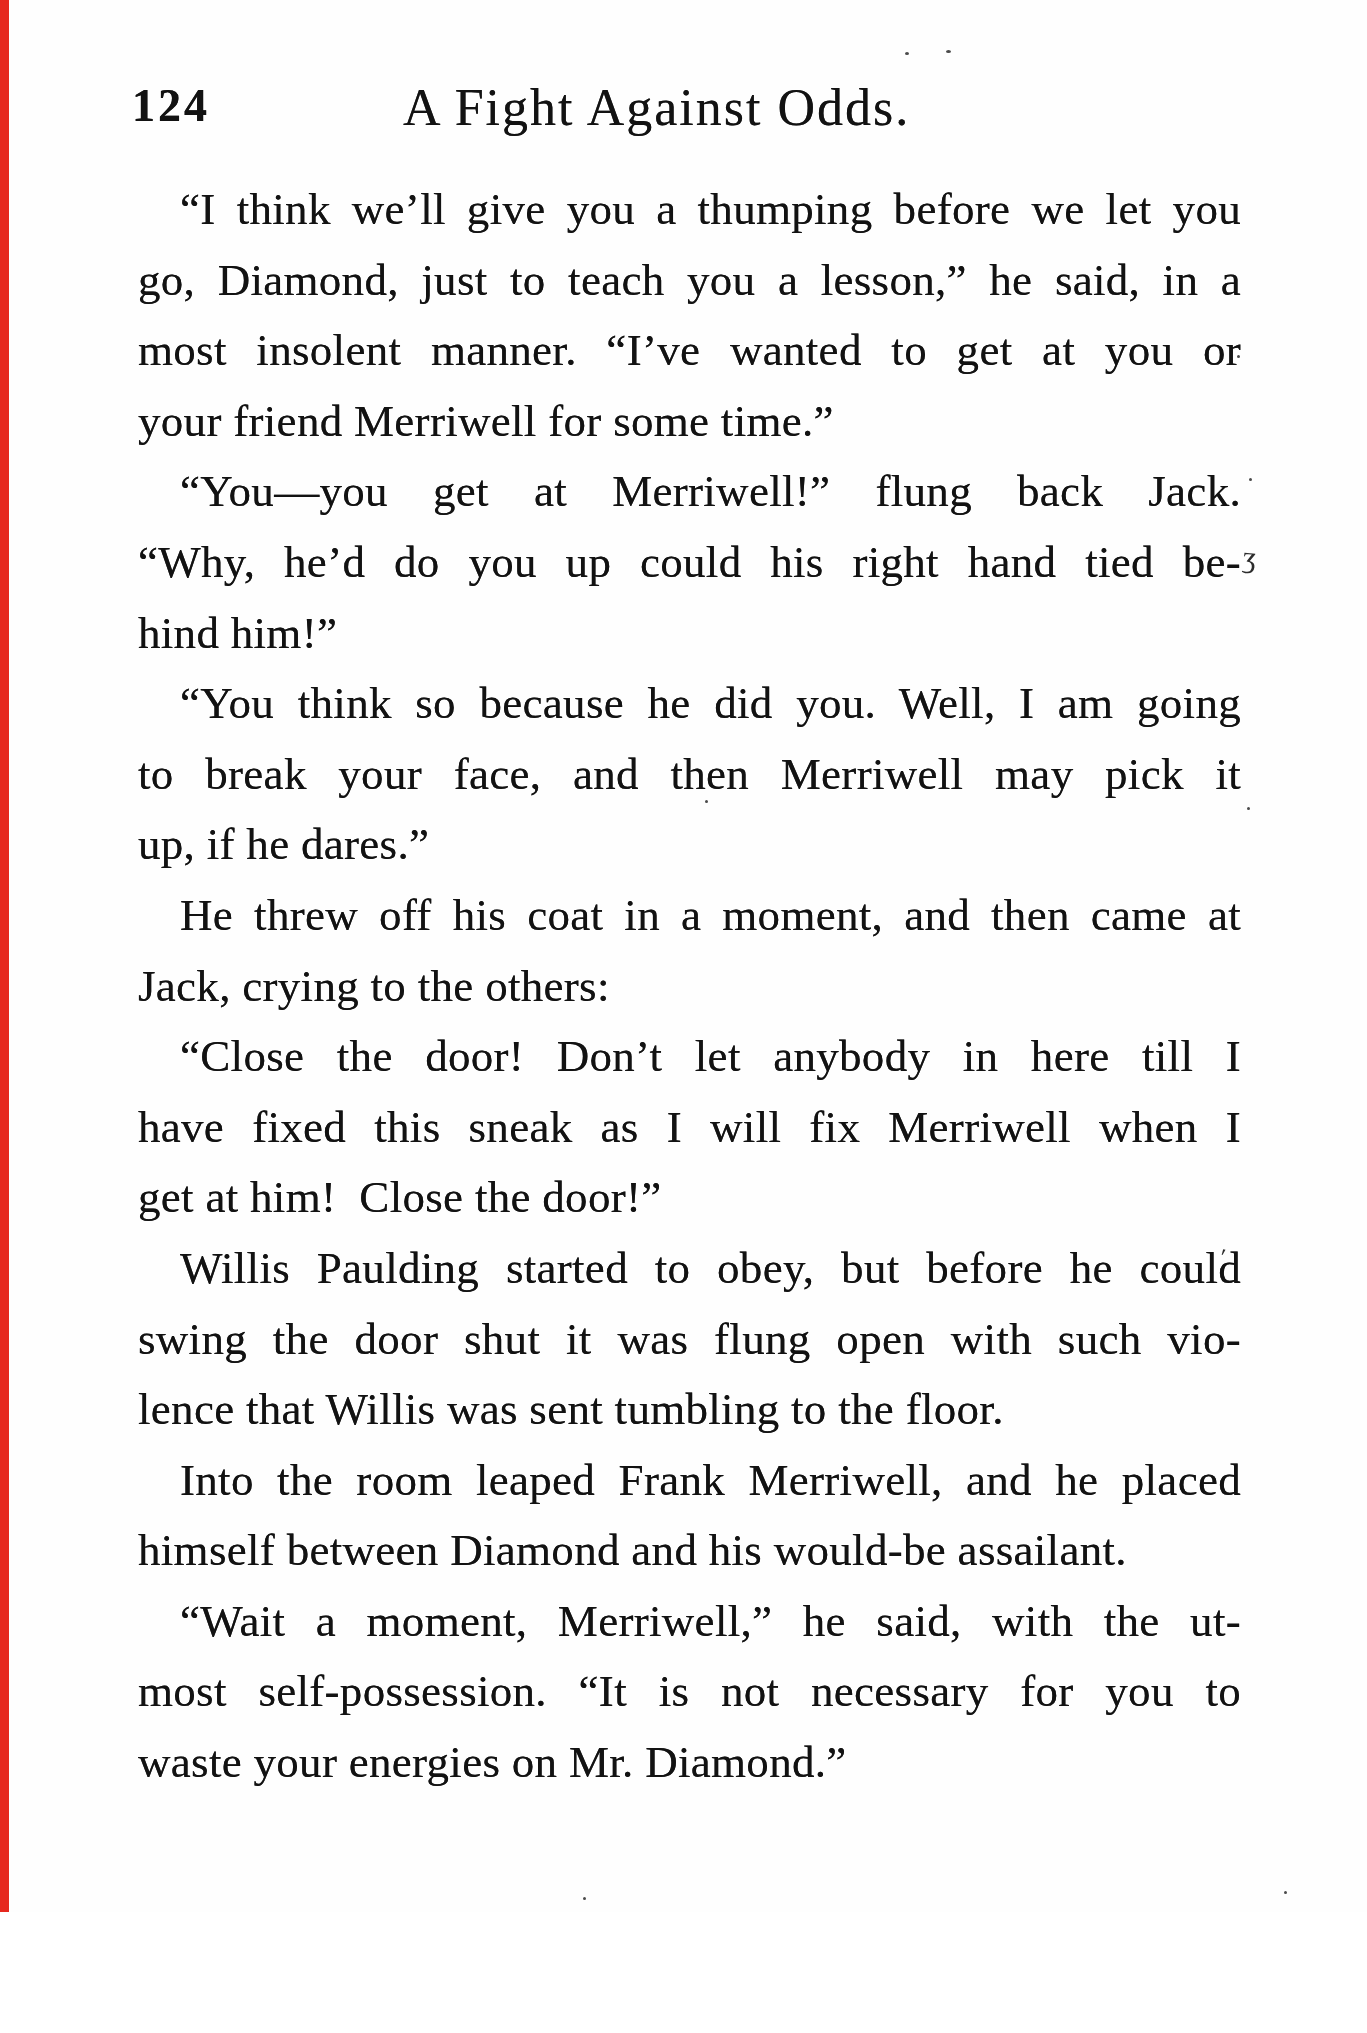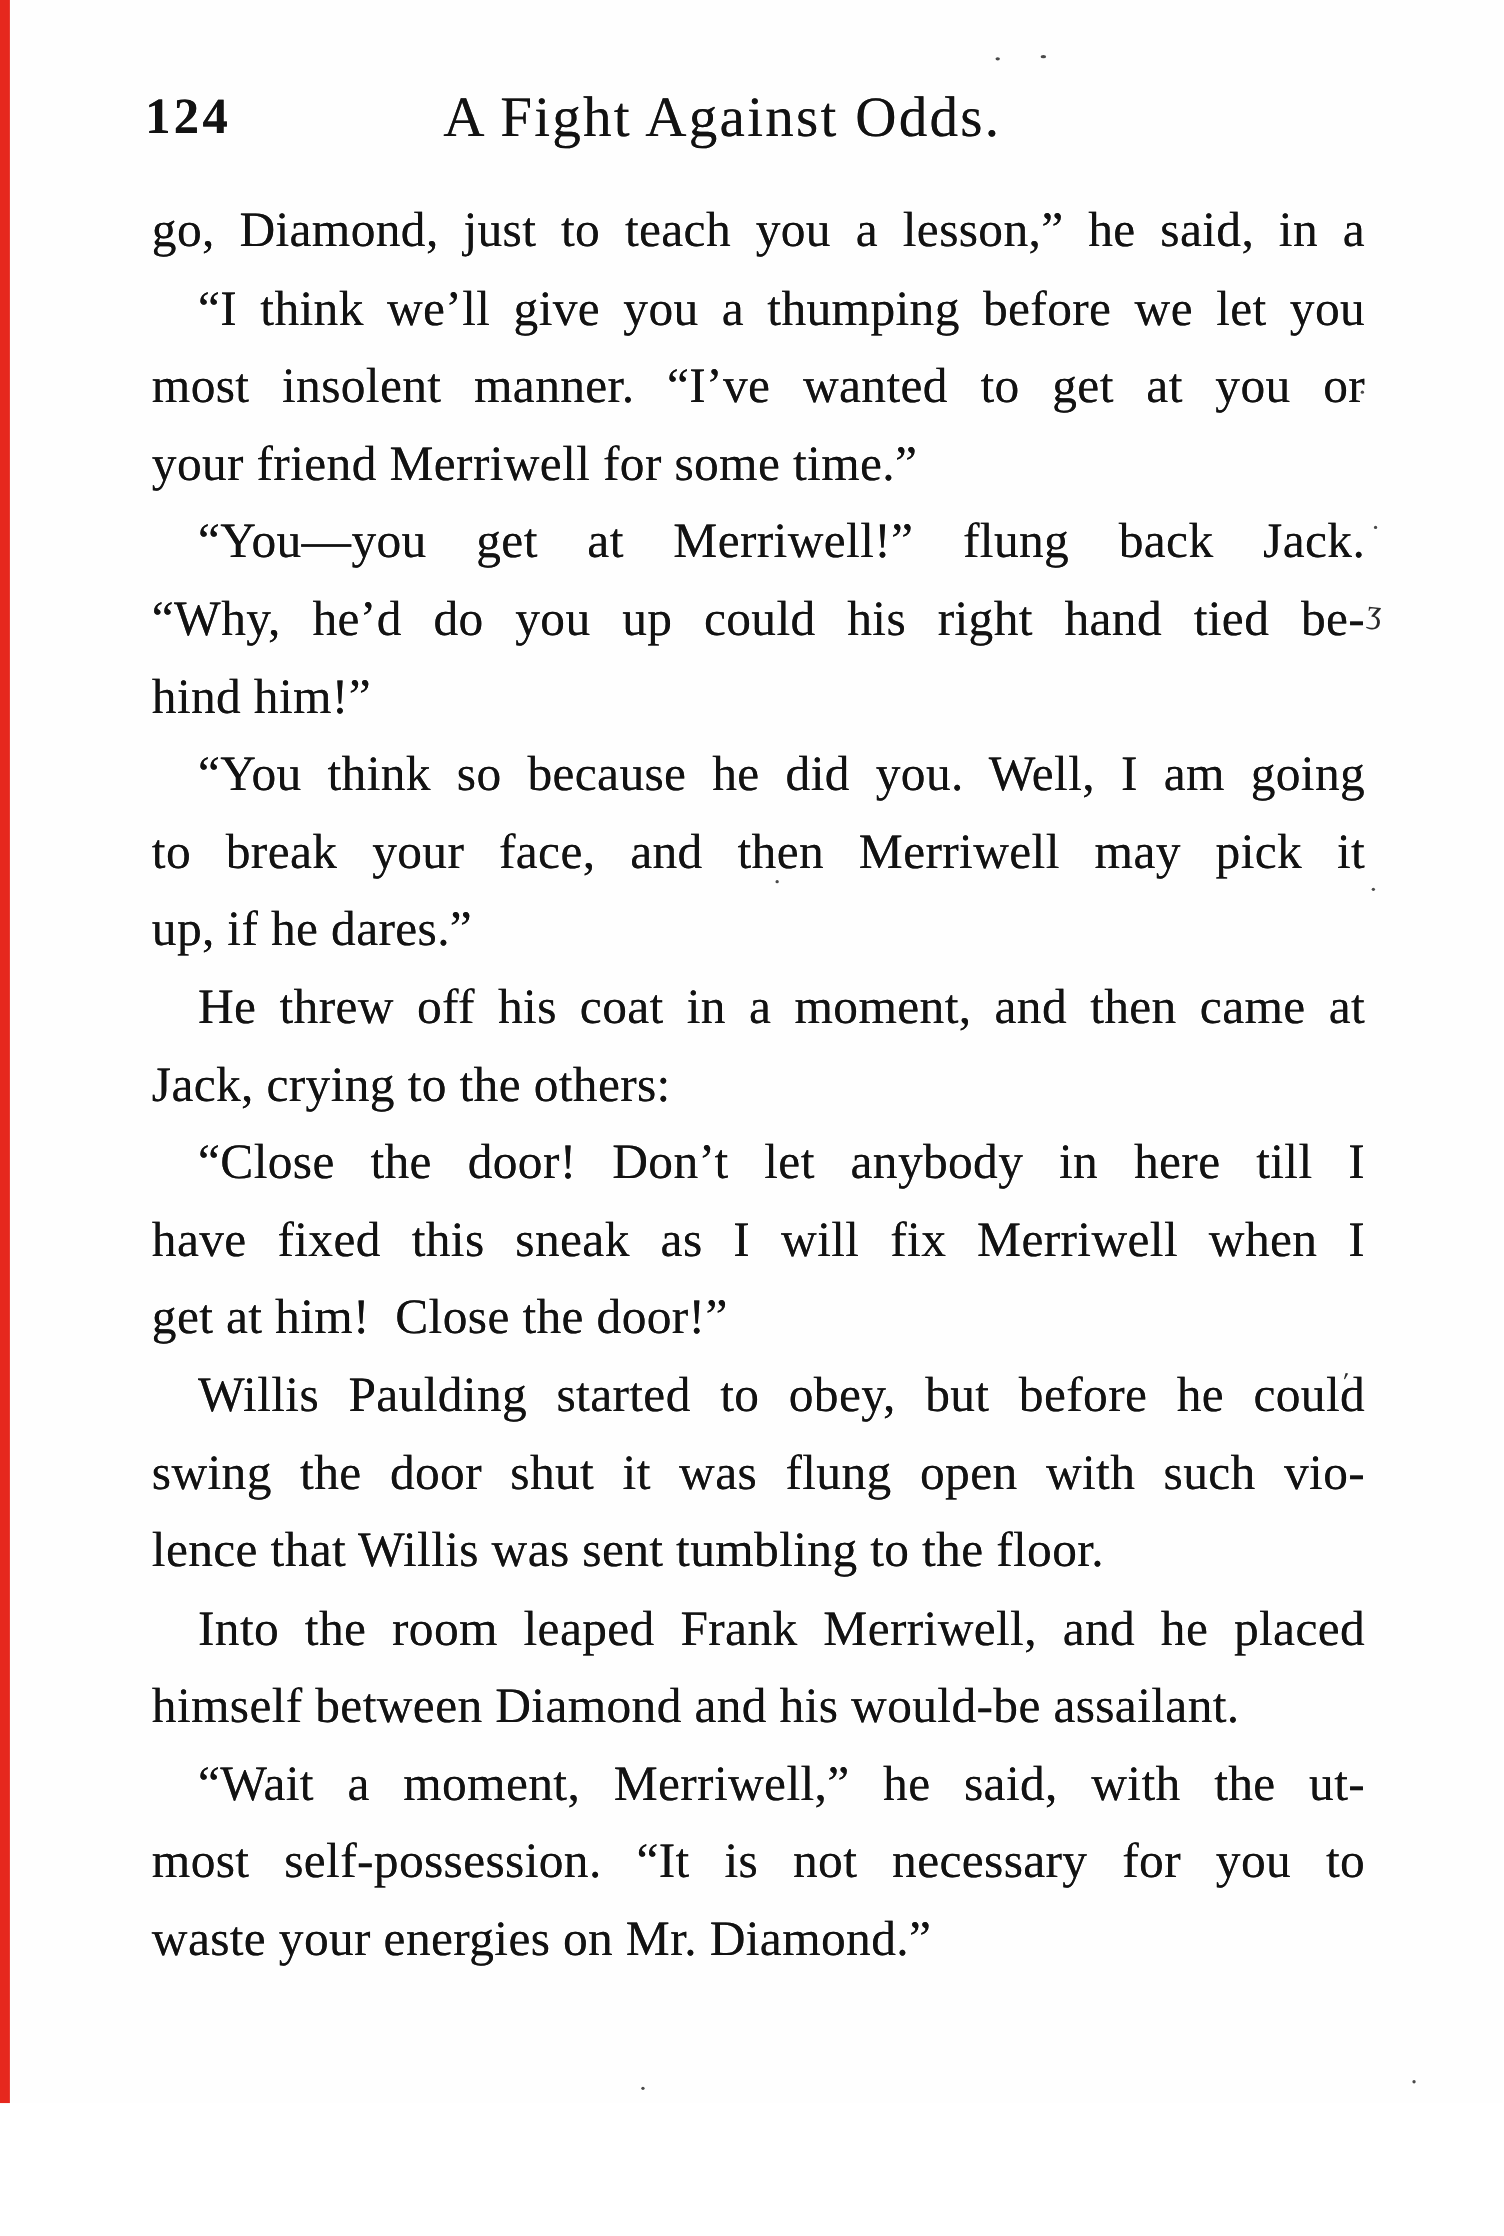--- a/index.html
+++ b/index.html
@@ -53,22 +53,22 @@
 </head>
 <body>
 
 <div id="page">
   <div id="edge"></div>
 
   <div id="pagenum">124</div>
   <div id="header">A Fight Against Odds.</div>
 
   <div id="body">
+      <div class="line ind j">“I think we’ll give you a thumping before we let you</div>
       <div class="line j">go, Diamond, just to teach you a lesson,” he said, in a</div>
-      <div class="line ind j">“I think we’ll give you a thumping before we let you</div>
       <div class="line j">most insolent manner.  “I’ve wanted to get at you or</div>
       <div class="line">your friend Merriwell for some time.”</div>
       <div class="line ind j">“You—you get at Merriwell!” flung back Jack.</div>
       <div class="line j">“Why, he’d do you up could his right hand tied be-</div>
       <div class="line">hind him!”</div>
       <div class="line ind j">“You think so because he did you.  Well, I am going</div>
       <div class="line j">to break your face, and then Merriwell may pick it</div>
       <div class="line">up, if he dares.”</div>
       <div class="line ind j">He threw off his coat in a moment, and then came at</div>
       <div class="line">Jack, crying to the others:</div>

